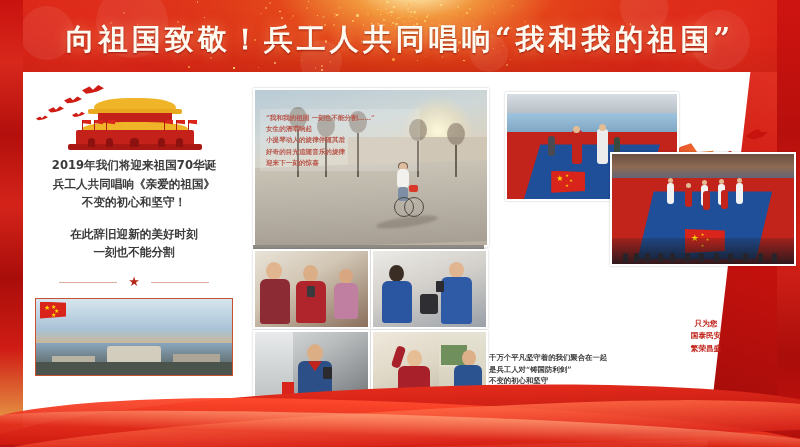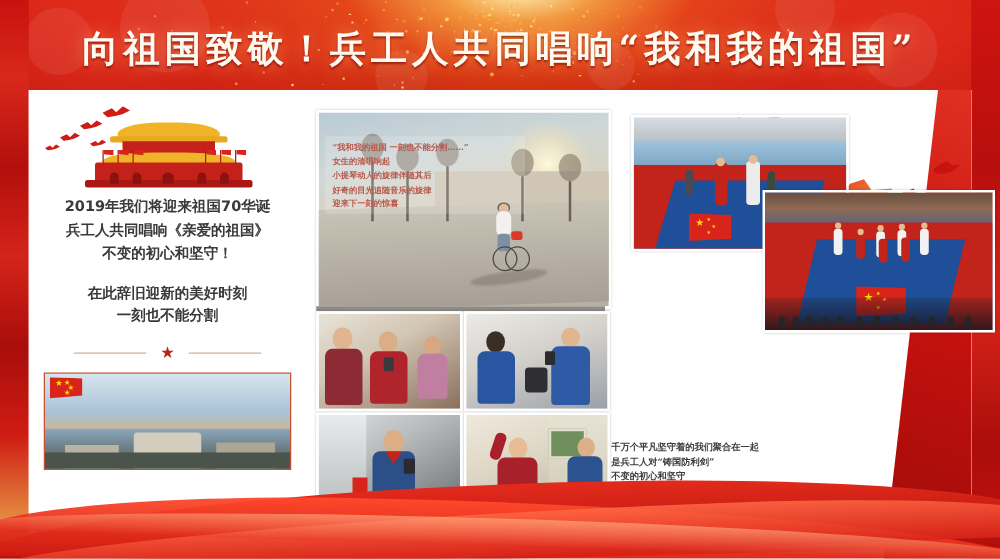--- a/index.html
+++ b/index.html
@@ -629,20 +629,23 @@
     </div>
     <div class="fig" style="left:72%;top:24%;width:28px;height:54px;">
       <div class="hd" style="left:8px;top:0;width:14px;height:16px;background:#ddb089;"></div>
       <div class="bd" style="left:0;top:15px;width:28px;height:39px;background:#2b5390;"></div>
     </div>
   </div>
 
   <div class="poem-mid2">千万个平凡坚守着的我们聚合在一起
 是兵工人对“铸国防利剑”
 不变的初心和坚守</div>
+  <div class="poem-right2">只为您
+国泰民安
+繁荣昌盛</div>
 
   <div class="ribbon">
     <div class="lay l1"></div>
     <div class="lay l2"></div>
     <div class="lay l3"></div>
     <div class="lay l4"></div>
   </div>
 
 </div>
 

